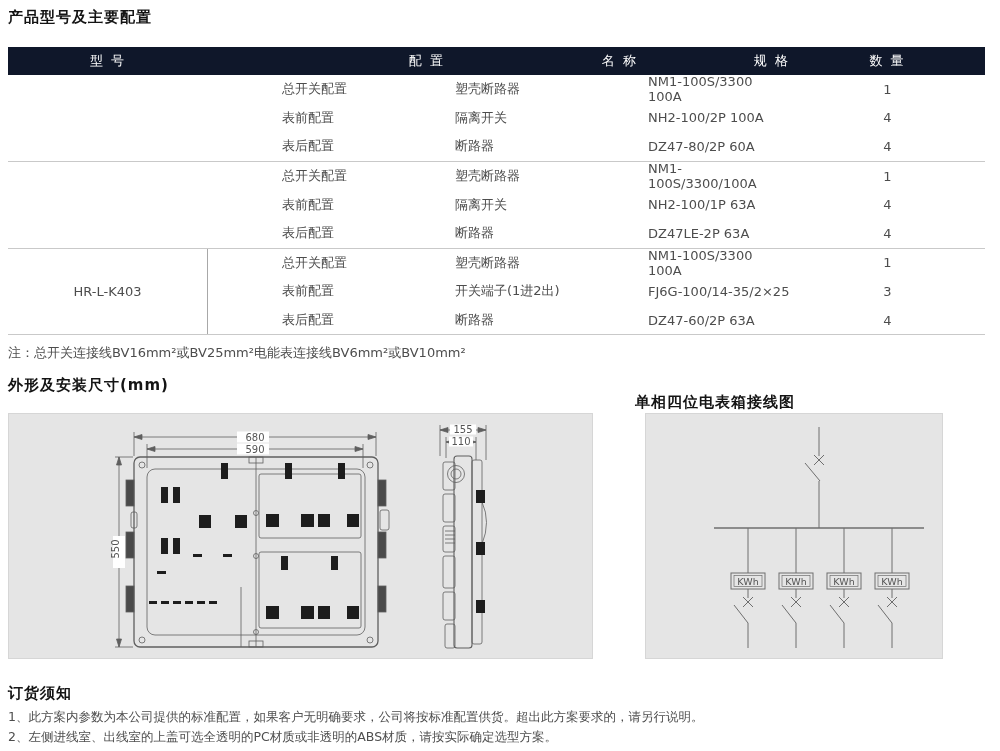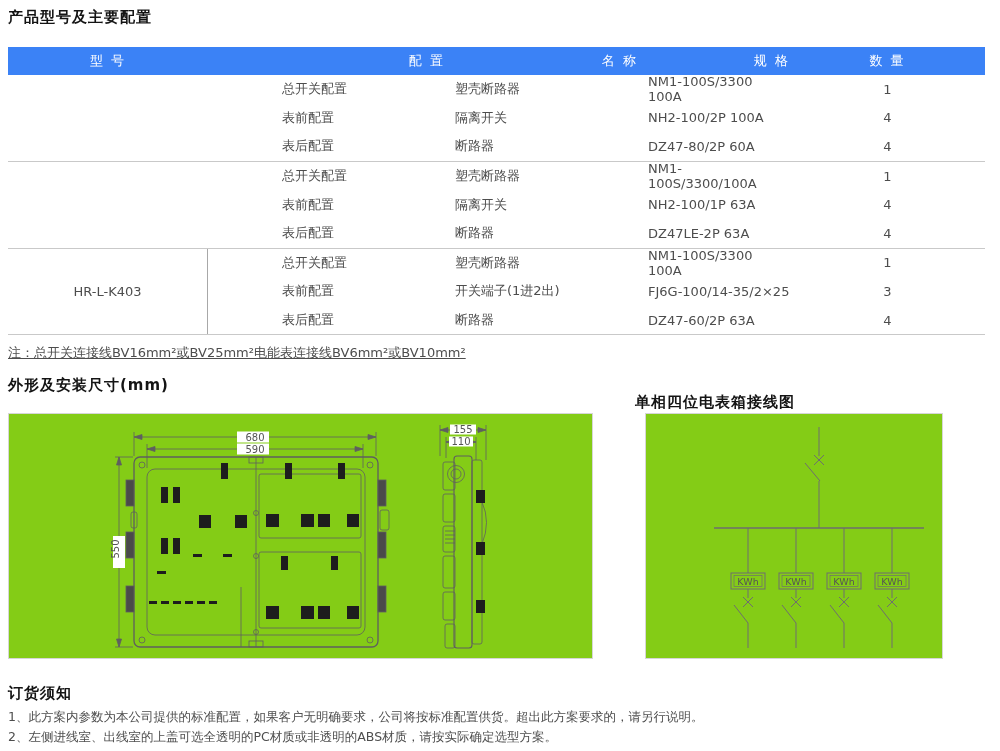--- a/index.html
+++ b/index.html
@@ -7,21 +7,21 @@
     width:1000px; height:751px; position:relative; background:#ffffff;
     font-family:"DejaVu Sans","Liberation Sans",sans-serif;
     color:#4d4d4d; overflow:hidden;
   }
   .page-title { position:absolute; left:8px; top:8px; font-size:15px; font-weight:bold; color:#141414; letter-spacing:1px; }
 
   
   .spec-table { position:absolute; left:8px; top:47px; width:977px; }
   .thead {
     display:grid; grid-template-columns:200px 237px 193px 152px 195px;
-    height:28px; background:#3b82f6; color:#ffffff; font-size:13px; align-items:center;
+    height:28px; background:#0f172a; color:#ffffff; font-size:13px; align-items:center;
   }
   .th { letter-spacing:2px;text-align:right; }
   .th.c1 { text-align:center; }
   .th.c2 { padding-left:74px; }
   .th.c3, .th.c4 { padding-left:10px; }
   .th.c5 { text-align:center; }
 
   .group {
     display:grid; grid-template-columns:200px 237px 193px 152px 195px;
     grid-auto-rows:28.6px; border-bottom:1px solid #c9c9c9;
@@ -30,27 +30,27 @@
   .cell-model {
     grid-column:1; grid-row:1 / span 3; height:100%;
     display:flex; align-items:center; justify-content:center;
     border-right:1px solid #a8a8a8; box-sizing:border-box;
   }
   .cell-config { grid-column:2; padding-left:74px; }
   .cell-name  { grid-column:3; padding-left:10px; }
   .cell-spec  { grid-column:4; padding-left:10px; }
   .cell-qty   { grid-column:5; text-align:center; }
 
-  .table-note { position:absolute; left:8px; top:344px; font-size:13px; color:#4d4d4d;text-decoration:underline; }
+  .table-note { position:absolute; left:8px; top:344px; font-size:13px; color:#4d4d4d; }
 
   .section-heading { position:absolute; font-size:15px; font-weight:bold; color:#141414; letter-spacing:1px; }
   #dim-heading { left:8px; top:376px; }
   #wiring-heading { left:635px; top:376px;margin-top:17px; }
 
-  .panel { position:absolute; top:413px; height:246px; border:1px solid #d6d6d6; background:#84cc16; box-sizing:border-box; }
+  .panel { position:absolute; top:413px; height:246px; border:1px solid #d6d6d6; background:#e5e5e5; box-sizing:border-box; }
   #dim-panel { left:8px; width:585px; }
   #wiring-panel { left:645px; width:298px; }
   .panel svg { display:block; }
 
   .ordering-heading { position:absolute; left:8px; top:684px; font-size:15px; font-weight:bold; color:#141414; letter-spacing:1px; }
   .order-item { position:absolute; left:8px; font-size:12.5px; color:#4d4d4d; }
   #order-item-0 { top:709px; }
   #order-item-1 { top:729px; }
 
   svg text { font-family:"DejaVu Sans","Liberation Sans",sans-serif; fill:#555555; }

